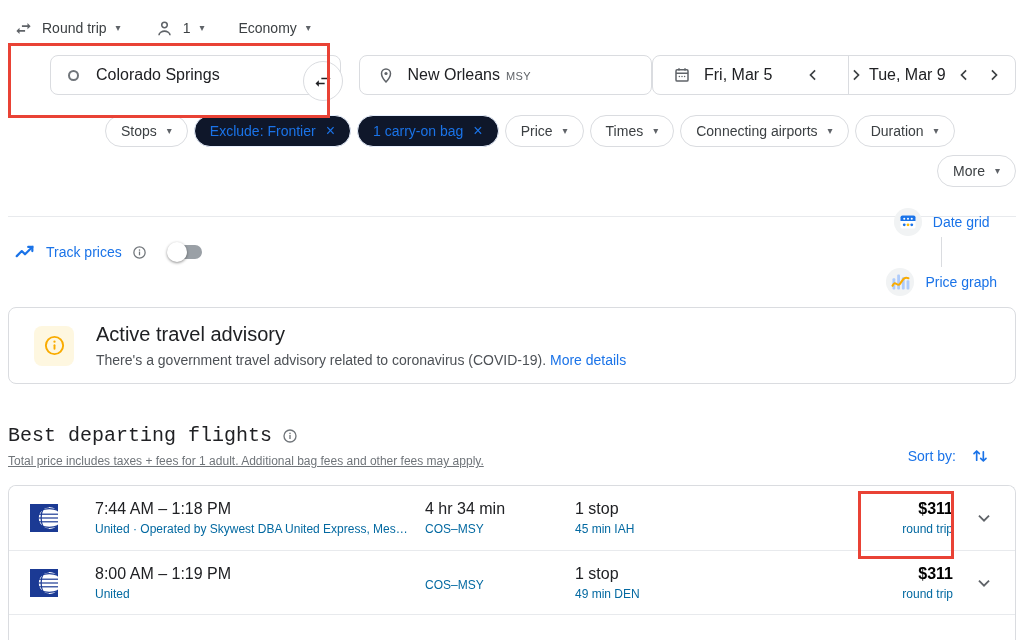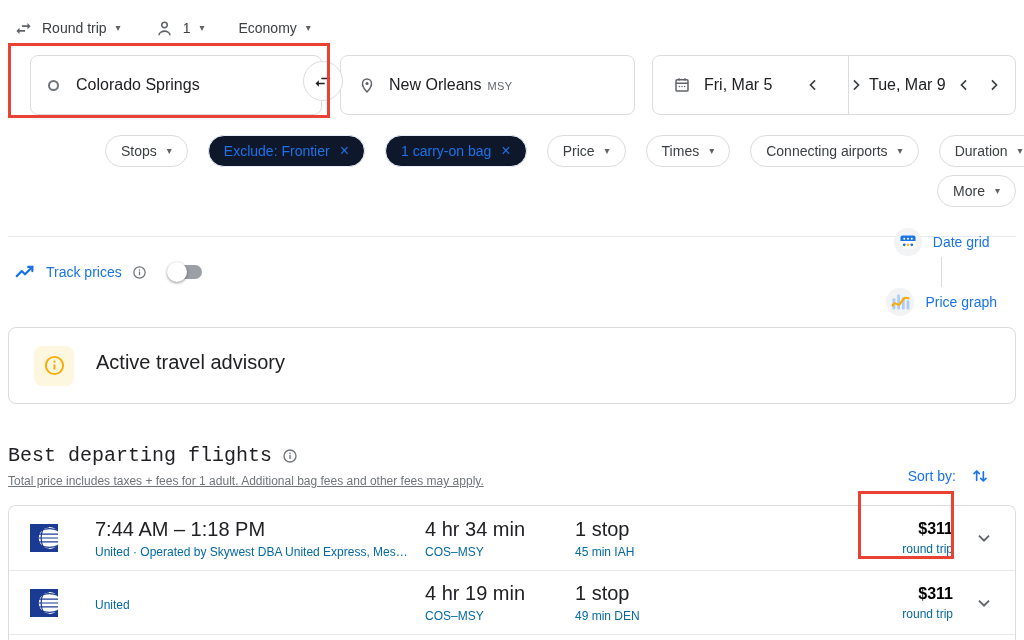--- a/index.html
+++ b/index.html
@@ -7,37 +7,37 @@
   body {
     width:1024px; height:640px; overflow:hidden; position:relative;
     background:#fff; color:#202124;
     font-family:"Liberation Sans", sans-serif;
   }
   
   .topbar { display:flex; align-items:center; height:24px; margin:16px 0 0 14px; gap:34px; font-size:14px; color:#3c4043; }
   .tb-item { display:flex; align-items:center; gap:9px; cursor:pointer; }
   .caret { font-size:10px; color:#5f6368; line-height:1; }
   
-  .search-row { position:relative; margin:15px 8px 0; height:60px; display:flex; }
+  .search-row { position:relative; margin:15px 8px 0; height:40px; display:flex;padding-left:20px; }
   .field { border:1px solid #dadce0; border-radius:8px; display:flex; align-items:center; font-size:16px; background:#fff; }
   .field-origin { margin-left:22px; width:292px; padding-left:17px; gap:17px; }
   .field-dest { margin-left:18px; width:295px; padding-left:17px; gap:13px; }
   .ring { width:11px; height:11px; border:2px solid #70757a; border-radius:50%; flex:none; }
   .iata { font-size:11px; color:#5f6368; margin-left:6px; letter-spacing:.4px;margin-top:20px; }
   .swap-btn { position:absolute; left:295px; top:6px; width:40px; height:40px; border:1px solid #dadce0; border-radius:50%;
     background:#fff; display:flex; align-items:center; justify-content:center; z-index:3; cursor:pointer; }
   .field-dates { margin-left:auto; width:364px; padding:0; display:flex; }
   .date-half { display:flex; align-items:center; height:100%; }
   .date-half.first { width:196px; border-right:1px solid #dadce0; padding:0 6px 0 20px; gap:13px; }
   .date-half.second { width:166px; padding:0 6px 0 20px; }
   .chev-btn { width:30px; height:30px; display:flex; align-items:center; justify-content:center; cursor:pointer; flex:none; }
   .date-label { white-space:nowrap; }
   .spacer { flex:1; }
   
-  .chips-row { display:flex; gap:20px; margin:20px 8px 0 0; padding-left:105px; }
+  .chips-row { display:flex; gap:6px; margin:20px 8px 0 0; padding-left:105px; }
   .chips-row2 { display:flex; justify-content:flex-end; margin:8px 8px 0 0; }
   .chip { height:32px; border-radius:16px; border:1px solid #dadce0; display:inline-flex; align-items:center;
     padding:0 15px; font-size:14px; color:#3c4043; gap:10px; background:#fff; cursor:pointer; white-space:nowrap; }
   .chip.active { background:#0f172a; border-color:#e8f0fe; color:#1a73e8; font-weight:500; }
   .chip .close { color:#1a73e8; font-size:16px; line-height:1; cursor:pointer; }
   
   .divider { height:1px; background:#e8eaed; margin:29px 8px 0; }
   .tools-row { height:70px; display:flex; align-items:center; justify-content:space-between; margin:0 8px; }
   .track { display:flex; align-items:center; gap:10px; margin-left:6px; }
   .blue-label { color:#1a73e8; font-size:14px; font-weight:500; }
@@ -65,21 +65,21 @@
   
   .flight-list { margin:17px 8px 0; border:1px solid #dadce0; border-bottom:none; border-radius:8px 8px 0 0; overflow:hidden; }
   .flight-row { height:64px; display:flex; align-items:center; cursor:pointer; background:#fff; }
   .flight-row + .flight-row { border-top:1px solid #e8eaed; }
   .col-logo { width:86px; padding-left:21px; flex:none; }
   .col-times { width:330px; flex:none; }
   .col-dur { width:150px; flex:none; }
   .col-stops { flex:1; }
   .col-price { width:110px; flex:none; text-align:right; }
   .col-chev { width:62px; flex:none; display:flex; justify-content:center; }
-  .l1 { font-size:20px; color:#202124; }
+  .l1 { font-size:16px; color:#202124; }
   .l1.med { font-weight:500; }
   .l2 { font-size:12px; color:#0369a1; margin-top:4px; }
   .col-times .l2 { white-space:nowrap; overflow:hidden; text-overflow:ellipsis; max-width:318px; }
   .price { font-size:16px; font-weight:700; color:#000000; }
   
   .ann { position:absolute; border:3px solid #e94235; z-index:10; pointer-events:none; }
   .ann-origin { left:8px; top:43px; width:322px; height:75px; }
   .ann-price { left:858px; top:491px; width:96px; height:68px; }
   svg { display:block; flex:none; }
 </style>
@@ -274,20 +274,21 @@
 <div class="advisory">
   <div class="adv-icon">
     <svg viewBox="0 0 24 24" width="23" height="23">
         <circle cx="12" cy="12" r="9" fill="none" stroke="#f9ab00" stroke-width="2"></circle>
         <rect x="11" y="10.7" width="2" height="5.8" rx="1" fill="#f9ab00"></rect>
         <circle cx="12" cy="8" r="1.2" fill="#f9ab00"></circle>
       </svg>
   </div>
   <div>
     <div class="adv-title">Active travel advisory</div>
+    <div class="adv-text"><span>There's a government travel advisory related to coronavirus (COVID-19). </span><span class="link">More details</span></div>
   </div>
 </div>
 
 <div class="section-head">
   <div>
     <div class="sec-title-row">
       <span class="sec-title">Best departing flights</span>
       <span>
         <svg viewBox="0 0 24 24" width="16" height="16">
             <circle cx="12" cy="12" r="9" fill="none" stroke="#70757a" stroke-width="2"></circle>
@@ -364,24 +365,24 @@
             <path d="M9.3 7.2c-2 4-2 9.6 0 13.6"></path>
             <path d="M8.2 10.2h21"></path>
             <path d="M8 14h22"></path>
             <path d="M8.2 17.8h21"></path>
             <path d="M10 6.6c5.5-2.3 13-2.3 18.5 0"></path>
             <path d="M10 21.4c5.5 2.3 13 2.3 18.5 0"></path>
           </g>
         </svg>
     </div>
     <div class="col-times">
+      <div class="l1 med">8:00 AM – 1:19 PM</div>
       <div class="l2">United</div>
     </div>
     <div class="col-dur">
-      <div class="l1">4 hr 19 min</div>
       <div class="l2">COS–MSY</div>
     </div>
     <div class="col-stops">
       <div class="l1">1 stop</div>
       <div class="l2">49 min DEN</div>
     </div>
     <div class="col-price">
       <div class="price">$311</div>
       <div class="l2">round trip</div>
     </div>

